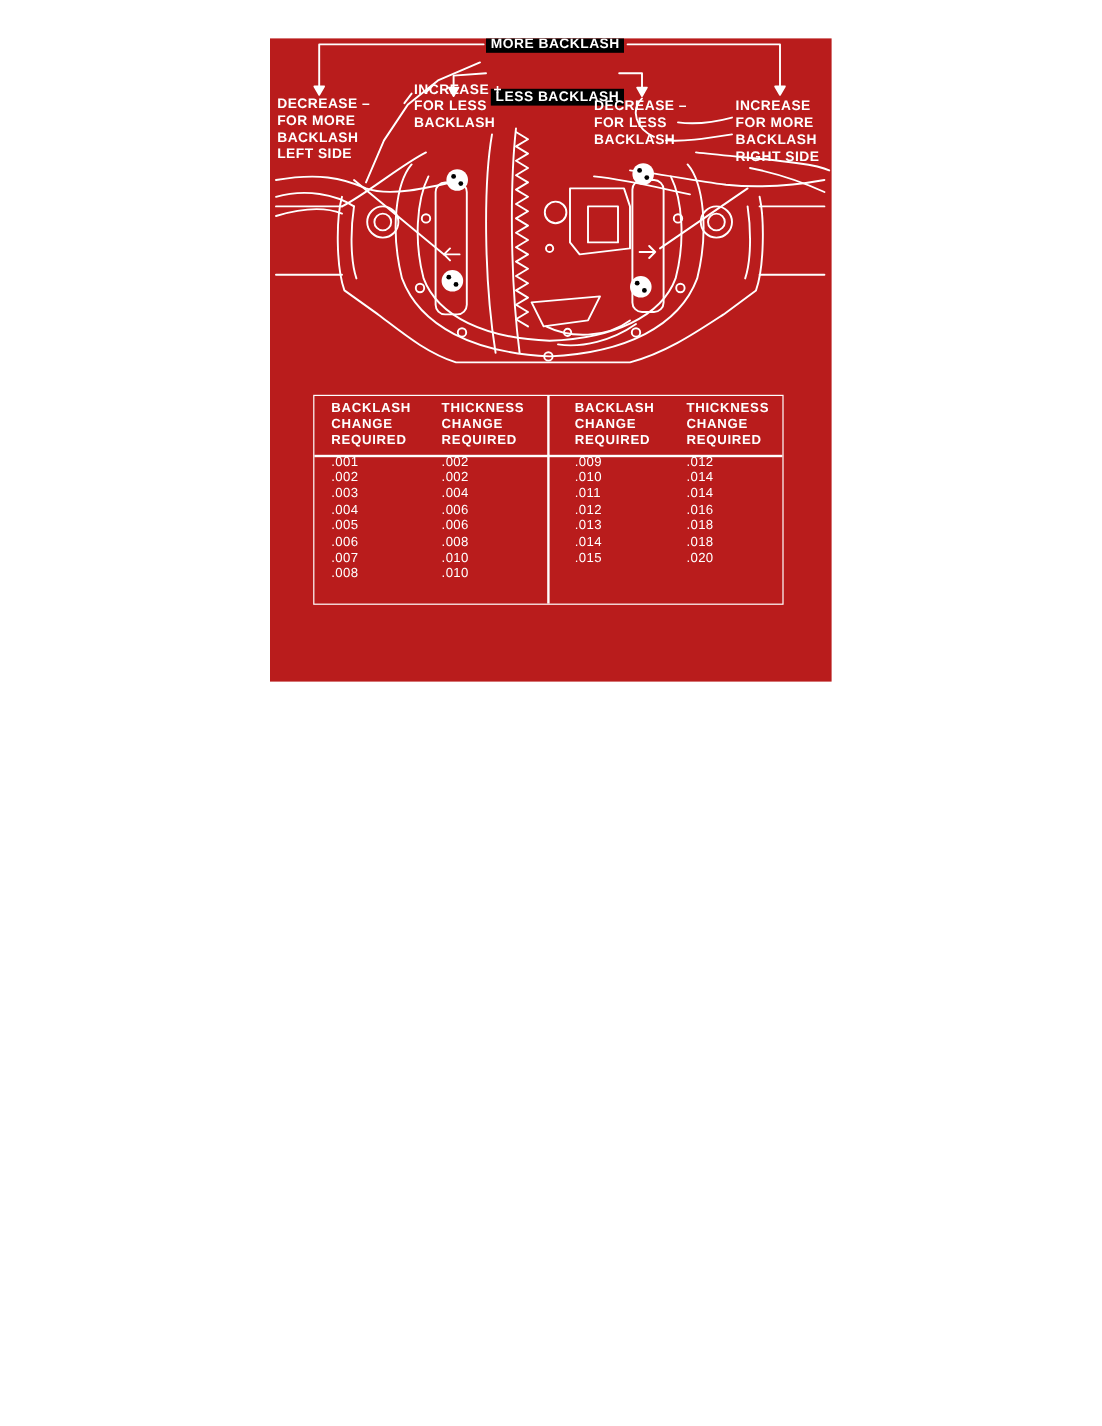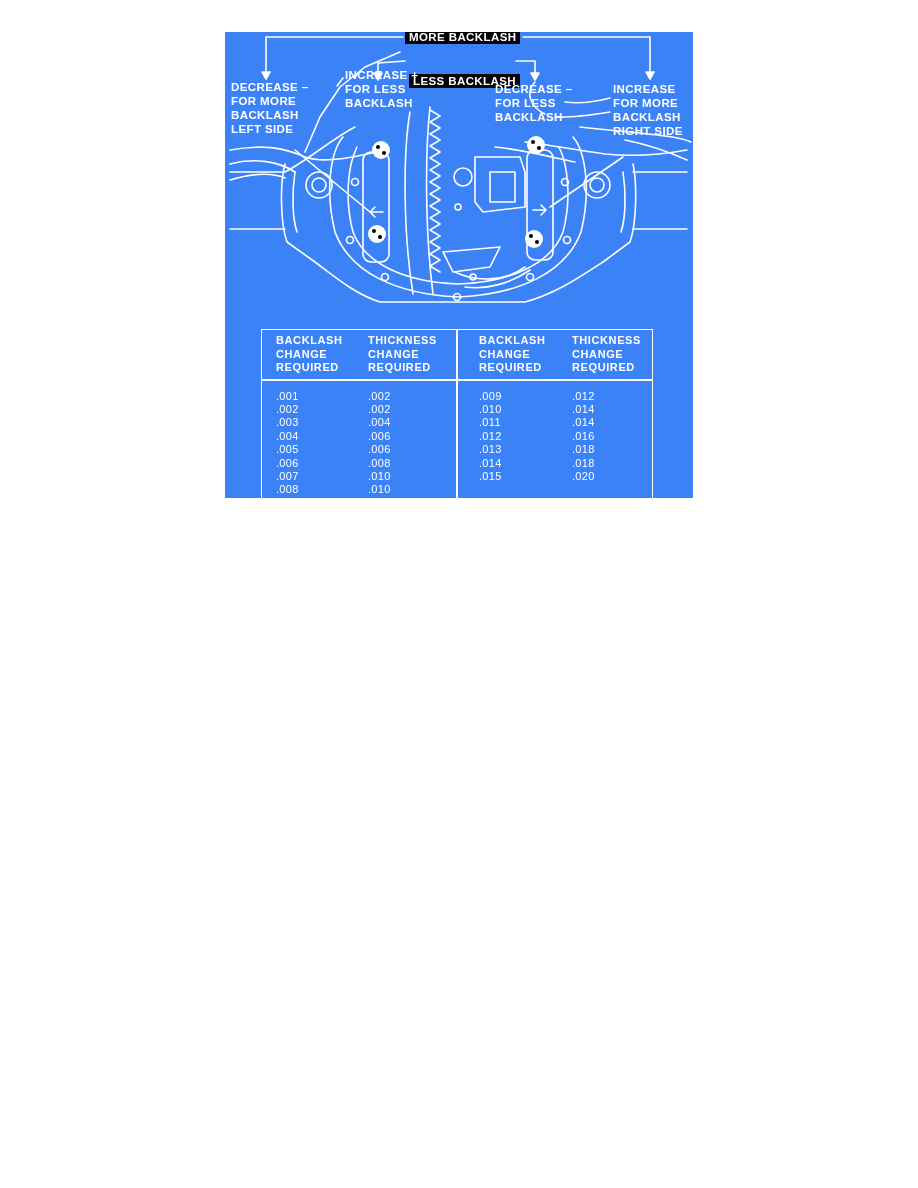--- a/index.html
+++ b/index.html
@@ -1,39 +1,39 @@
 <!DOCTYPE html>
 <html><head>
   <meta charset="utf-8">
   <style>
     html, body { margin: 0; padding: 0; background: #ffffff; }
     body { width: 918px; height: 1188px; position: relative; overflow: hidden; }
     .figure {
-      position: absolute; left: 225px; top: 32px; width: 468px; height: 466px;
-      background: #3b82f6; overflow: hidden;
+      position: absolute; left: 225px; top: 32px; width: 468px; height: 536px;
+      background: #b91c1c; overflow: hidden;
     }
     .figure svg.art { position: absolute; left: 0; top: 0; }
     .lbl {
       position: absolute; color: #fff;
       font-family: "Liberation Sans", sans-serif; font-weight: bold;
       font-size: 11.5px; line-height: 14px; letter-spacing: 0.4px;
       white-space: pre; text-transform: uppercase;
     }
     .table {
       position: absolute; left: 36px; top: 297px; width: 392px; height: 175px;
       border: 1.5px solid #fff; box-sizing: border-box;
     }
     .table .divider-v { position: absolute; left: 194px; top: 0; bottom: 0; width: 1.5px; background: #fff; }
     .table .divider-h { position: absolute; left: 0; right: 0; top: 49px; height: 1.5px; background: #fff; }
     .col { position: absolute; top: 0; }
     .col .hdr {
       color: #fff; font-family: "Liberation Sans", sans-serif; font-weight: bold;
       font-size: 11px; line-height: 13.5px; letter-spacing: 0.6px; margin-top: 4px;
     }
-    .col .vals { margin-top: 15px; }
+    .col .vals { margin-top: 4px; }
     .col .val {
       color: #fff; font-family: "Liberation Sans", sans-serif; font-size: 11px;
       line-height: 13.4px; letter-spacing: 0.3px;
     }
   </style>
 </head>
 <body>
 
 <div class="figure">
   <svg class="art" width="468" height="478" viewBox="0 0 468 478">

